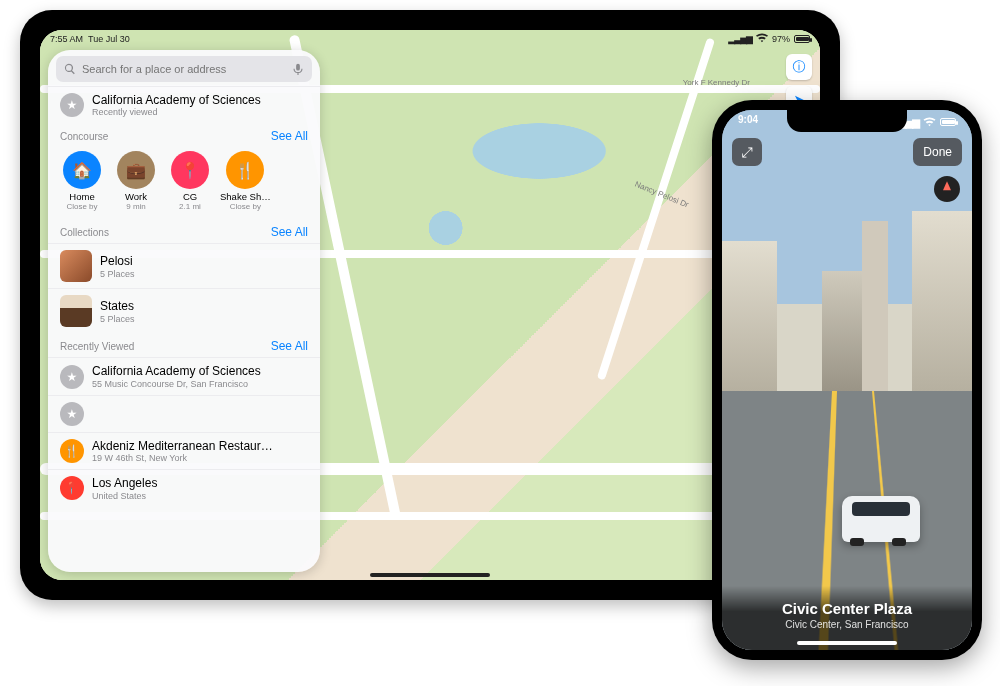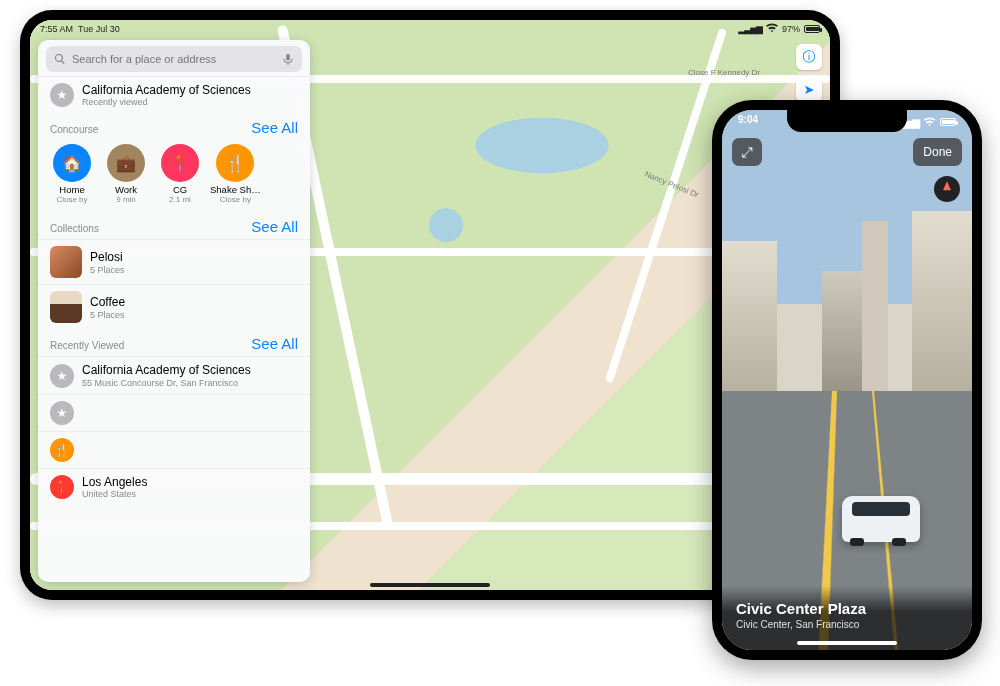--- a/index.html
+++ b/index.html
@@ -2,21 +2,21 @@
 <html><head>
 <meta charset="utf-8">
 <style>
   * { box-sizing: border-box; margin: 0; padding: 0; font-family: -apple-system, "Helvetica Neue", Arial, sans-serif; }
   body { width: 1000px; height: 686px; background: #fff; position: relative; overflow: hidden; }
 
   
   .ipad {
     position: absolute; left: 20px; top: 10px;
     width: 820px; height: 590px;
-    background: #000; border-radius: 32px; padding: 10px;
+    background: #000; border-radius: 32px; padding: 20px;
     box-shadow: 0 6px 16px rgba(0,0,0,.25);
   }
   .ipad-screen {
     width: 100%; height: 100%; border-radius: 22px;
     background: #e7f0d4; position: relative; overflow: hidden;
   }
 
   
   .status { position: absolute; top: 0; left: 0; right: 0; height: 18px;
     font-size: 9px; color: #222; display: flex; justify-content: space-between;
@@ -54,37 +54,37 @@
   .compass { width:26px; height:26px; border-radius:50%;
     background:radial-gradient(circle,#222 0 60%,#555 61% 100%);
     box-shadow:0 1px 2px rgba(0,0,0,.4); position:relative; }
   .compass::before { content:""; position:absolute; left:50%; top:50%;
     width:0; height:0; border:4px solid transparent; border-bottom:10px solid #ff3b30;
     transform:translate(-50%,-90%); }
 
   
   .panel {
     position:absolute; top:20px; left:8px; width:272px; bottom:8px;
-    background:rgba(250,250,252,.96); border-radius:10px;
+    background:rgba(250,250,252,.96); border-radius:22px;
     box-shadow:0 2px 12px rgba(0,0,0,.18);
     display:flex; flex-direction:column; overflow:hidden; z-index:6;
     font-size:11px; color:#222;
   }
   .search {
     margin:6px 8px 4px; height:26px; background:#e4e4e8; border-radius:7px;
     display:flex; align-items:center; padding:0 8px; gap:6px; color:#8a8a8e;
   }
   .search svg { width:12px; height:12px; fill:#8a8a8e; }
   .search input { flex:1; border:0; background:transparent; outline:0;
     font-size:11px; color:#222; }
   .mic { width:12px; height:12px; }
 
   .section-title { font-size:10px; color:#8a8a8e; padding:6px 12px 4px;
     display:flex; justify-content:space-between; align-items:baseline; }
-  .see-all { color:#0a84ff; font-size:15px; }
+  .see-all { color:#0a84ff; font-size:12px; }
 
   .row { display:flex; align-items:center; gap:8px; padding:6px 12px;
     border-top:1px solid #ececef; }
   .row:first-of-type { border-top:0; }
   .row-title { font-size:12px; color:#000; line-height:1.2; font-weight:500;
     white-space:nowrap; overflow:hidden; text-overflow:ellipsis; }
   .row-sub { font-size:9px; color:#8a8a8e; }
 
   .dot { width:24px; height:24px; border-radius:50%; flex:0 0 24px;
     display:flex; align-items:center; justify-content:center; color:#fff; font-size:12px;}
@@ -155,21 +155,21 @@
     align-items:center; justify-content:center; font-weight:500;}
   .chip.icon { width:30px; padding:0; font-size:14px;}
   .ph-compass { position:absolute; top:66px; right:12px; width:26px; height:26px;
     border-radius:50%; background:#222; z-index:4;}
   .ph-compass::before{content:"";position:absolute;left:50%;top:50%;
     border:4px solid transparent;border-bottom:9px solid #ff6b5b;
     transform:translate(-50%,-90%);}
 
   .caption { position:absolute; left:0; right:0; bottom:0; padding:14px 14px 20px;
     background:linear-gradient(180deg,transparent,rgba(0,0,0,.65) 40%);
-    color:#fff; z-index:4;}
+    color:#fff; z-index:4;text-align:center;}
   .cap-title{font-size:15px;font-weight:600;}
   .cap-sub{font-size:10px;opacity:.85;margin-top:2px;}
   .ph-home { position:absolute; bottom:5px; left:50%; transform:translateX(-50%);
     width:100px; height:4px; border-radius:2px; background:#fff; z-index:6;}
 </style>
 </head>
 <body>
 
 <div class="ipad">
   <div class="ipad-screen">
@@ -190,21 +190,21 @@
       </span>
     </div>
 
     <div class="map">
       <div class="road r1"></div>
         <div class="road r2"></div>
         <div class="road r3"></div>
       <div class="road r4"></div>
         <div class="road r5"></div>
         <div class="road r6"></div>
-      <span class="roadlabel" style="top:48px;right:70px">Close F Kennedy Dr</span>
+      <span class="roadlabel" style="top:48px;right:70px">York F Kennedy Dr</span>
       <span class="roadlabel" style="top:160px;right:130px;transform:rotate(22deg)">Nancy Pelosi Dr</span>
     </div>
 
     <div class="map-controls">
       <div class="mc-btn">
           <span>ⓘ</span>
         </div>
       <div class="mc-btn">
           <span>➤</span>
         </div>
@@ -267,41 +267,45 @@
       <div class="row">
         <div class="thumb t1"></div>
         <div>
             <div class="row-title">Pelosi</div>
              <div class="row-sub">5 Places</div>
           </div>
       </div>
       <div class="row">
         <div class="thumb t2"></div>
         <div>
-            <div class="row-title">Coffee</div>
+            <div class="row-title">States</div>
              <div class="row-sub">5 Places</div>
           </div>
       </div>
 
       <div class="section-title">
         <span>Recently Viewed</span>
         <span class="see-all">See All</span>
       </div>
       <div class="row">
         <div class="dot gray">★</div>
         <div style="min-width:0">
             <div class="row-title">California Academy of Sciences</div>
              <div class="row-sub">55 Music Concourse Dr, San Francisco</div>
           </div>
       </div>
       <div class="row">
         <div class="dot gray">★</div>
       </div>
       <div class="row">
         <div class="dot orange">🍴</div>
+        <div style="min-width:0">
+            <div class="row-title">Akdeniz Mediterranean Restaur…</div>
+             <div class="row-sub">19 W 46th St, New York</div>
+          </div>
       </div>
       <div class="row">
         <div class="dot red">📍</div>
         <div style="min-width:0">
             <div class="row-title">Los Angeles</div>
              <div class="row-sub">United States</div>
           </div>
       </div>
     </div>
 

